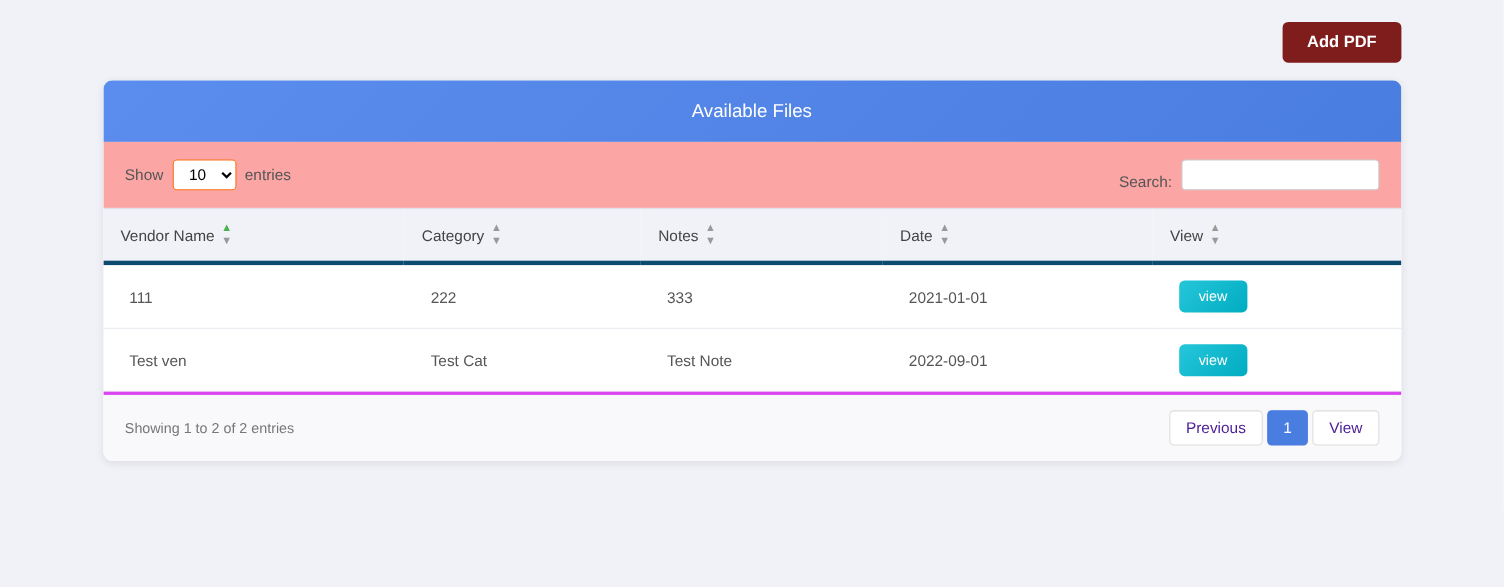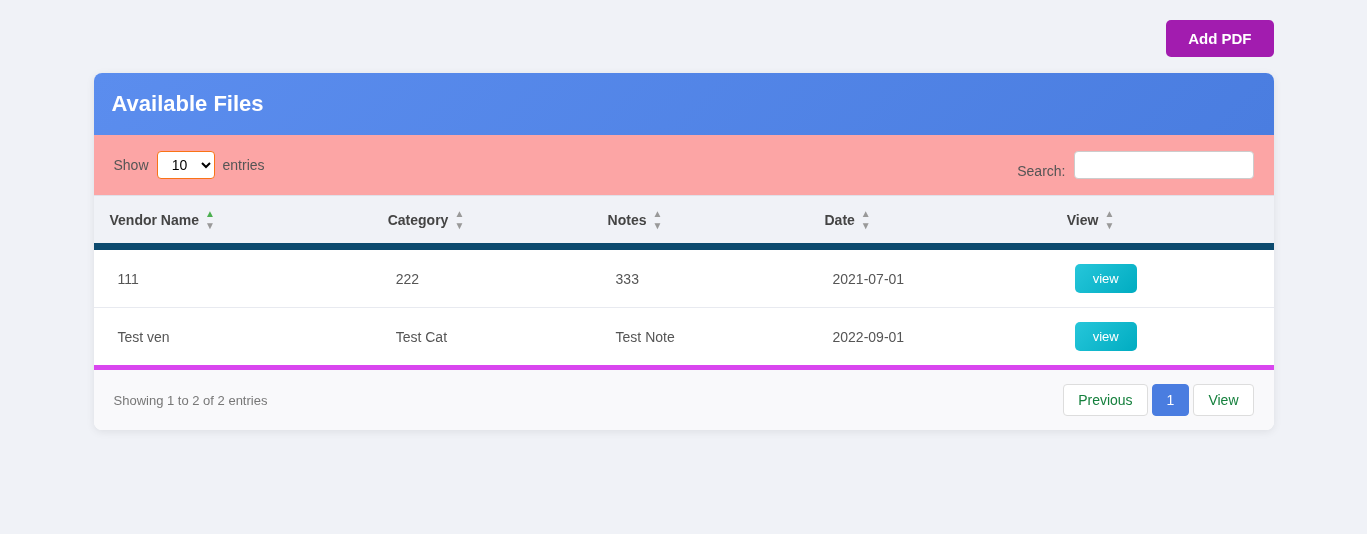--- a/index.html
+++ b/index.html
@@ -22,21 +22,21 @@
 
     .top-bar {
       width: 100%;
       max-width: 1180px;
       display: flex;
       justify-content: flex-end;
       margin-bottom: 16px;
     }
 
     .add-pdf-btn {
-      background-color: #a21caf;
+      background-color: #7f1d1d;
       color: white;
       border: none;
       padding: 10px 22px;
       border-radius: 5px;
       font-size: 15px;
       font-weight: bold;
       cursor: pointer;
     }
 
     .table-container {
@@ -44,24 +44,24 @@
       max-width: 1180px;
       background: white;
       border-radius: 8px;
       overflow: hidden;
       box-shadow: 0 2px 8px rgba(0,0,0,0.08);
     }
 
     .table-header {
       background: linear-gradient(135deg, #5b8dee, #4a7de0);
       color: white;
-      text-align: left;
+      text-align: center;
       padding: 18px;
-      font-size: 22px;
-      font-weight: bold;
+      font-size: 17px;
+      font-weight: normal;
     }
 
     .table-controls {
       display: flex;
       justify-content: space-between;
       align-items: center;
       padding: 16px 20px;
       background: #fca5a5;
     }
 
@@ -102,24 +102,24 @@
       border-collapse: collapse;
     }
 
     .data-table thead tr {
       background: #f0f2f7;
     }
 
     .data-table th {
       padding: 12px 16px;
       text-align: center;
-      font-weight: 700;
+      font-weight: 400;
       color: #444;
       border-top: 1px solid #e0e0e8;
-      border-bottom: 7px solid #0c4a6e;
+      border-bottom: 4px solid #0c4a6e;
       white-space: nowrap;
     }
 
     .th-inner {
       display: flex;
       align-items: center;
       gap: 6px;
     }
 
     .sort-icon {
@@ -154,42 +154,42 @@
       cursor: pointer;
       font-weight: 500;
     }
 
     .table-footer {
       display: flex;
       justify-content: space-between;
       align-items: center;
       padding: 14px 20px;
       background: #f9f9fb;
-      border-top: 5px solid #d946ef;
+      border-top: 3px solid #d946ef;
     }
 
     .showing-text {
       color: #777;
       font-size: 13px;
     }
 
     .pagination {
       display: flex;
       gap: 4px;
       align-items: center;
     }
 
     .page-btn {
       background: white;
       border: 1px solid #ddd;
       padding: 7px 14px;
       border-radius: 4px;
       font-size: 14px;
       cursor: pointer;
-      color: #15803d;
+      color: #4c1d95;
     }
 
     .page-btn.active {
       background: #4a7de0;
       color: white;
       border-color: #4a7de0;
     }
   </style>
 </head>
 <body>
@@ -266,21 +266,21 @@
               </span>
           </div>
         </th>
       </tr>
     </thead>
     <tbody id="table-body">
     <tr>
           <td>111</td>
           <td>222</td>
           <td>333</td>
-          <td>2021-07-01</td>
+          <td>2021-01-01</td>
           <td><button class="view-btn">view</button></td>
         </tr>
         <tr>
           <td>Test ven</td>
           <td>Test Cat</td>
           <td>Test Note</td>
           <td>2022-09-01</td>
           <td><button class="view-btn">view</button></td>
         </tr>
       </tbody>

